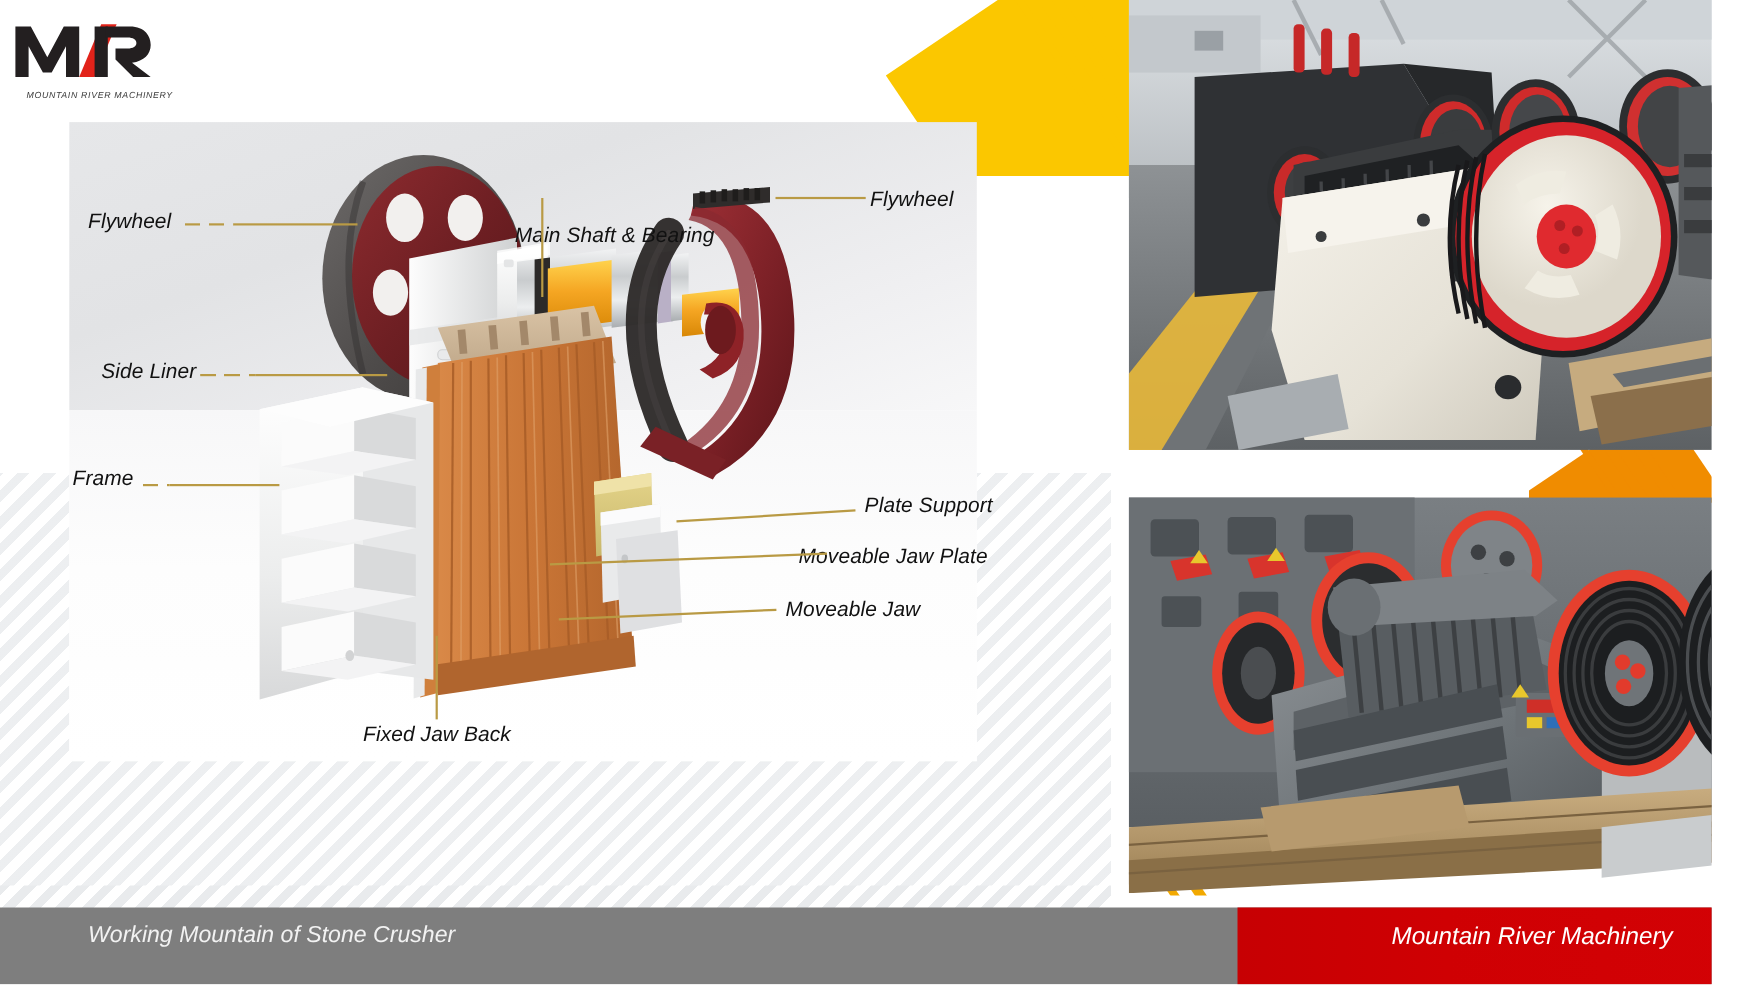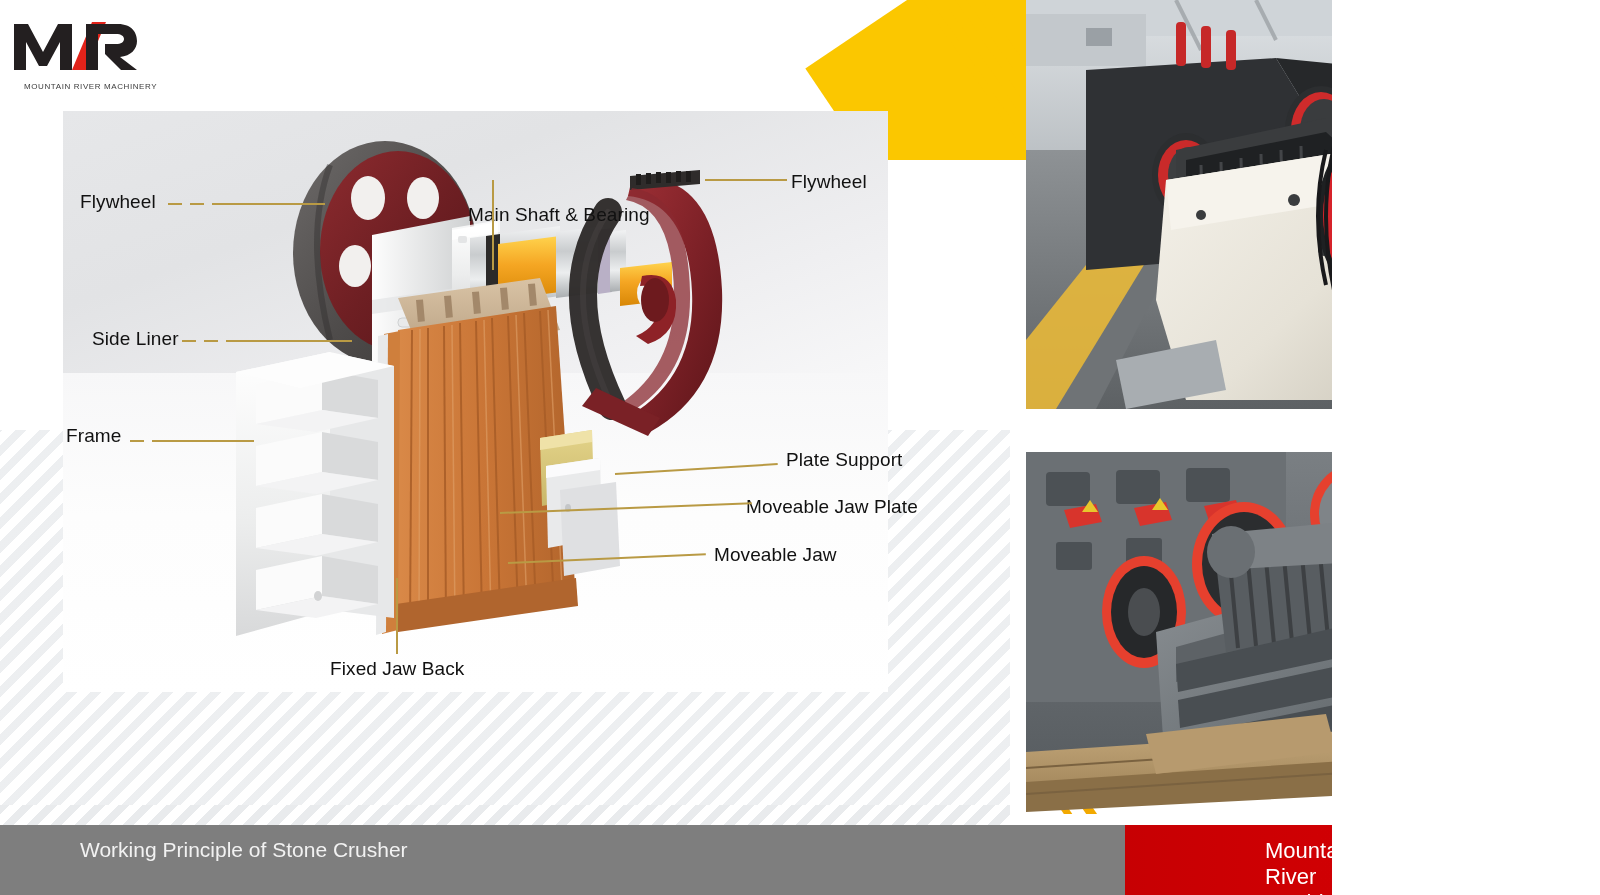--- a/index.html
+++ b/index.html
@@ -2,21 +2,21 @@
 <html><head>
 <meta charset="utf-8">
 <style>
   html,body{margin:0;padding:0;}
   body{
     width:1600px;height:895px;
     background:#ffffff;
     font-family:"Liberation Sans","DejaVu Sans",sans-serif;
     overflow:hidden;position:relative;
   }
-  .slide{position:absolute;inset:0;width:1332px;height:895px;overflow:hidden;background:#fff;}
+  .slide{position:absolute;inset:0;width:1556px;height:895px;overflow:hidden;background:#fff;font-style:italic;}
 
   
   .bg-stripes{
     position:absolute;left:0;top:430px;width:1010px;height:400px;
     background:repeating-linear-gradient(-45deg,
        #ffffff 0px,#ffffff 9px,
        #eceef0 9px,#eceef0 17px);
     opacity:.95;
   }
   .bg-stripes-mask{
@@ -354,21 +354,21 @@
   <div class="leader-dash" style="left:182px;top:340px;width:50px;"></div>
   <div class="leader" style="left:232px;top:340px;width:120px;"></div>
 
   <div class="label" style="left:66px;top:425px;">Frame</div>
   <div class="leader-dash" style="left:130px;top:440px;width:24px;"></div>
   <div class="leader" style="left:154px;top:440px;width:100px;"></div>
 
   <div class="label" style="left:786px;top:449px;">Plate Support</div>
   <div class="leader" style="left:615px;top:473px;width:163px;transform:rotate(-3.5deg);transform-origin:left center;"></div>
 
-  <div class="label" style="left:746px;top:496px;">Moveable Jaw Plate</div>
+  <div class="label" style="left:726px;top:496px;">Moveable Jaw Plate</div>
   <div class="leader" style="left:500px;top:512px;width:252px;transform:rotate(-2.2deg);transform-origin:left center;"></div>
 
   <div class="label" style="left:714px;top:544px;">Moveable Jaw</div>
   <div class="leader" style="left:508px;top:562px;width:198px;transform:rotate(-2.5deg);transform-origin:left center;"></div>
 
   <div class="label" style="left:330px;top:658px;">Fixed Jaw Back</div>
   <div class="leader-v" style="left:396px;top:578px;height:76px;"></div>
 
   <div class="photo photo-top">
     <svg width="574" height="409" viewBox="0 0 574 409">
@@ -601,16 +601,16 @@
       </g>
       <polygon points="120,282 300,262 310,300 130,322" fill="#b79a6e"></polygon>
 
       <polygon points="430,300 574,284 574,330 430,346" fill="#c9ccce"></polygon>
     </svg>
   </div>
 
   <div class="footer-stripes"></div>
   <div class="footer-gray"></div>
   <div class="footer-red"></div>
-  <div class="footer-title">Working Principle of  Stone Crusher</div>
+  <div class="footer-title">Working Mountain of  Stone Crusher</div>
   <div class="footer-brand">Mountain River Machinery</div>
 
 </div>
 
 </body></html>

